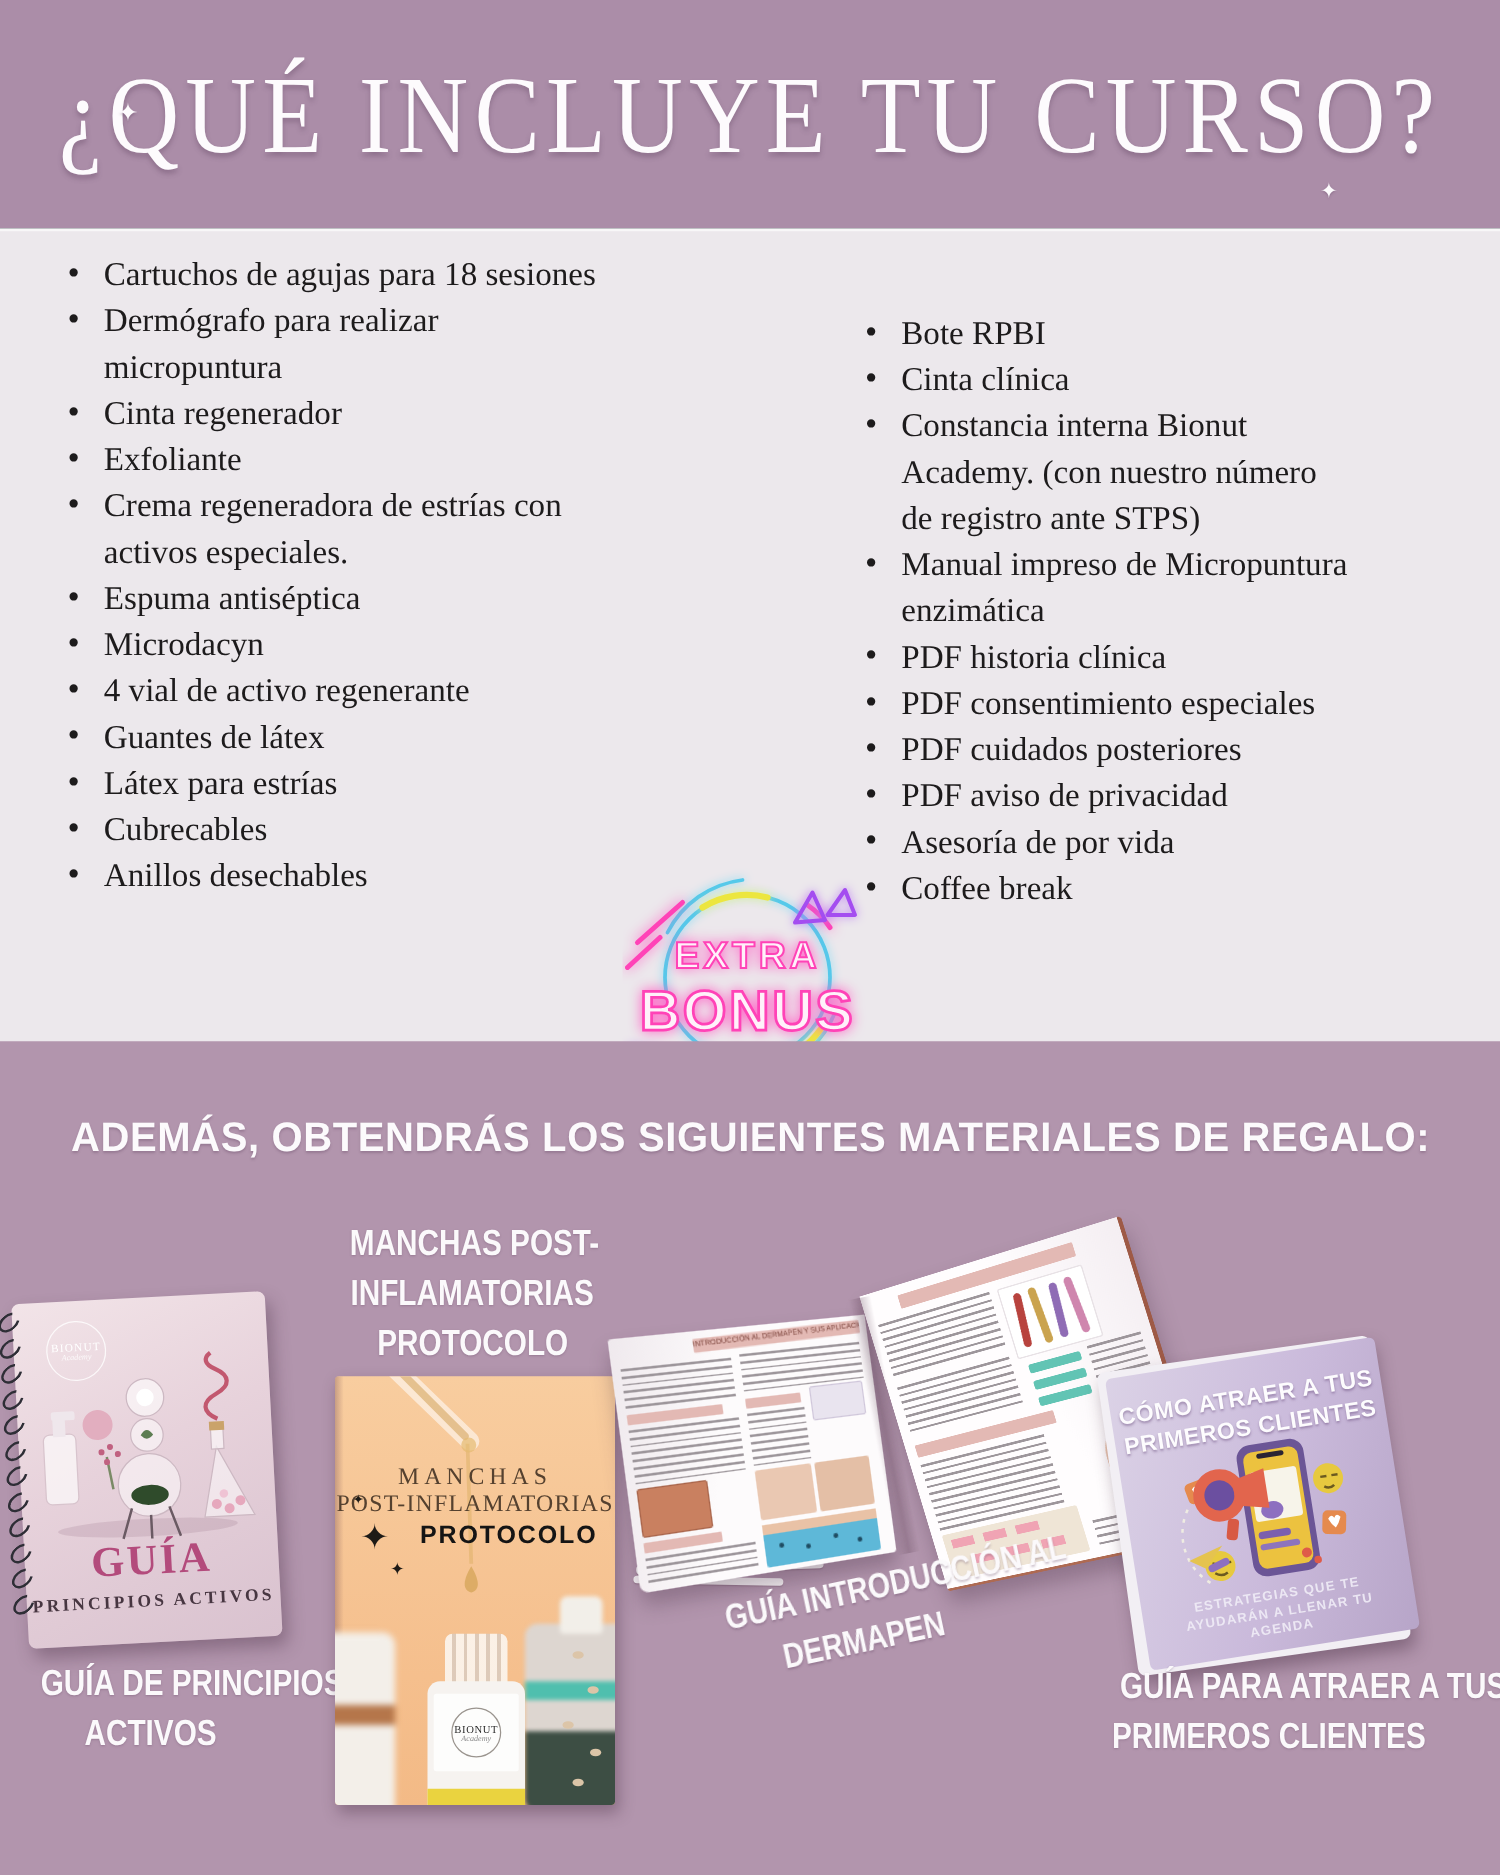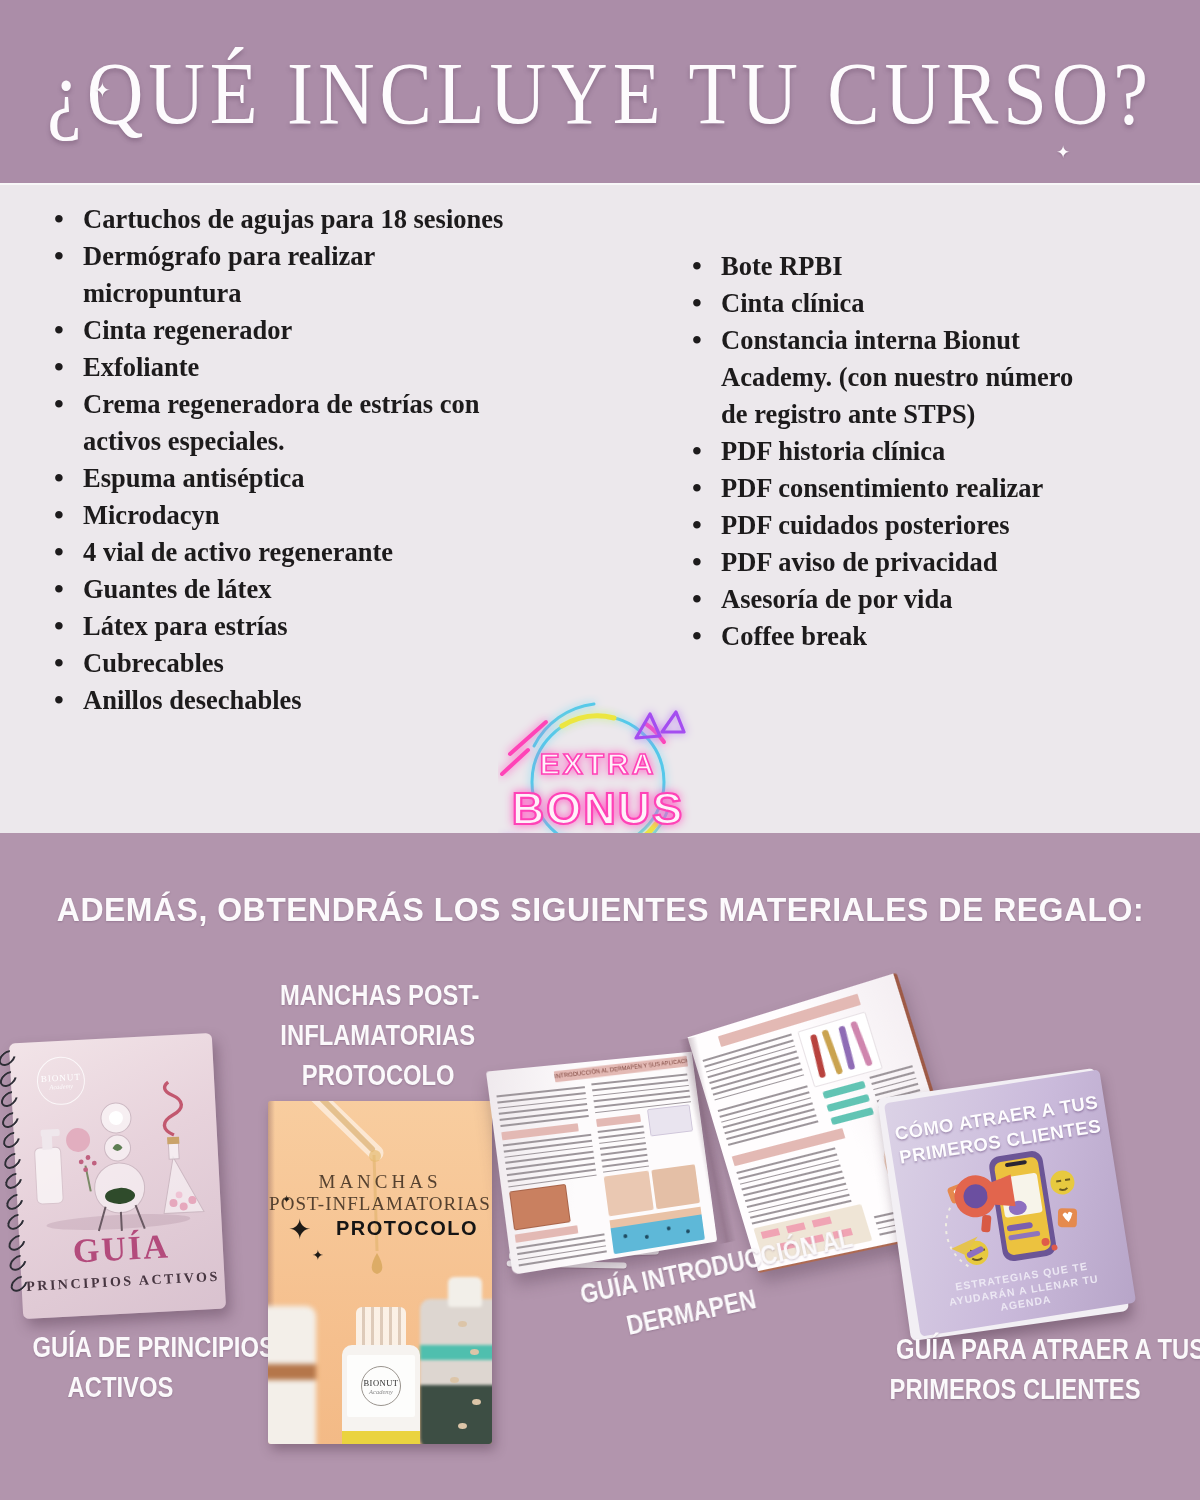--- a/index.html
+++ b/index.html
@@ -15,21 +15,21 @@
          text-shadow:0 3px 4px rgba(90,60,90,.35);white-space:nowrap;}
   .sparkle{position:absolute;color:#fdfbfd;font-size:20px;text-shadow:0 1px 2px rgba(90,60,90,.4);}
   .sp1{left:94px;top:78px;}
   .sp2{left:1056px;top:142px;font-size:17px;}
 
   
   .panel{position:absolute;top:183px;left:0;width:100%;height:650px;background:#ece8ec;
          border-top:2px solid rgba(255,255,255,.65);}
   .list{position:absolute;margin:0;padding:0;list-style:none;
         font-family:"Liberation Serif",serif;font-size:26.5px;line-height:37px;color:#1d1b1c;}
-  .list li{position:relative;padding-left:31px;white-space:pre-line;font-weight:bold;}
+  .list li{position:relative;padding-left:31px;white-space:pre-line;}
   .list li::before{content:"•";position:absolute;left:2px;top:-1px;font-size:28px;}
   .list-left{left:52px;top:16px;width:568px;}
   .list-right{left:690px;top:63px;width:494px;}
 
   
   .badge{position:absolute;left:498px;top:694px;width:200px;height:192px;}
   .badge svg{width:100%;height:100%;}
   .neon-pink{filter:drop-shadow(0 0 5px #ff5ec4);}
   .neon-cyan{filter:drop-shadow(0 0 4px #79daf4);}
   .neon-yellow{filter:drop-shadow(0 0 4px #f9f48a);}
@@ -152,22 +152,24 @@
       <li>Látex para estrías</li>
       <li>Cubrecables</li>
       <li>Anillos desechables</li>
     </ul>
     <ul class="list list-right">
       <li>Bote RPBI</li>
       <li>Cinta clínica</li>
       <li>Constancia interna Bionut
 Academy. (con nuestro número
 de registro ante STPS)</li>
+      <li>Manual impreso de Micropuntura
+enzimática</li>
       <li>PDF historia clínica</li>
-      <li>PDF consentimiento realizar</li>
+      <li>PDF consentimiento especiales</li>
       <li>PDF cuidados posteriores</li>
       <li>PDF aviso de privacidad</li>
       <li>Asesoría de por vida</li>
       <li>Coffee break</li>
     </ul>
   </div>
 
   <div class="badge">
     <svg viewBox="0 0 200 192">
       <g class="neon-cyan" fill="none" stroke="#55c9ea" stroke-width="3" stroke-linecap="round">

